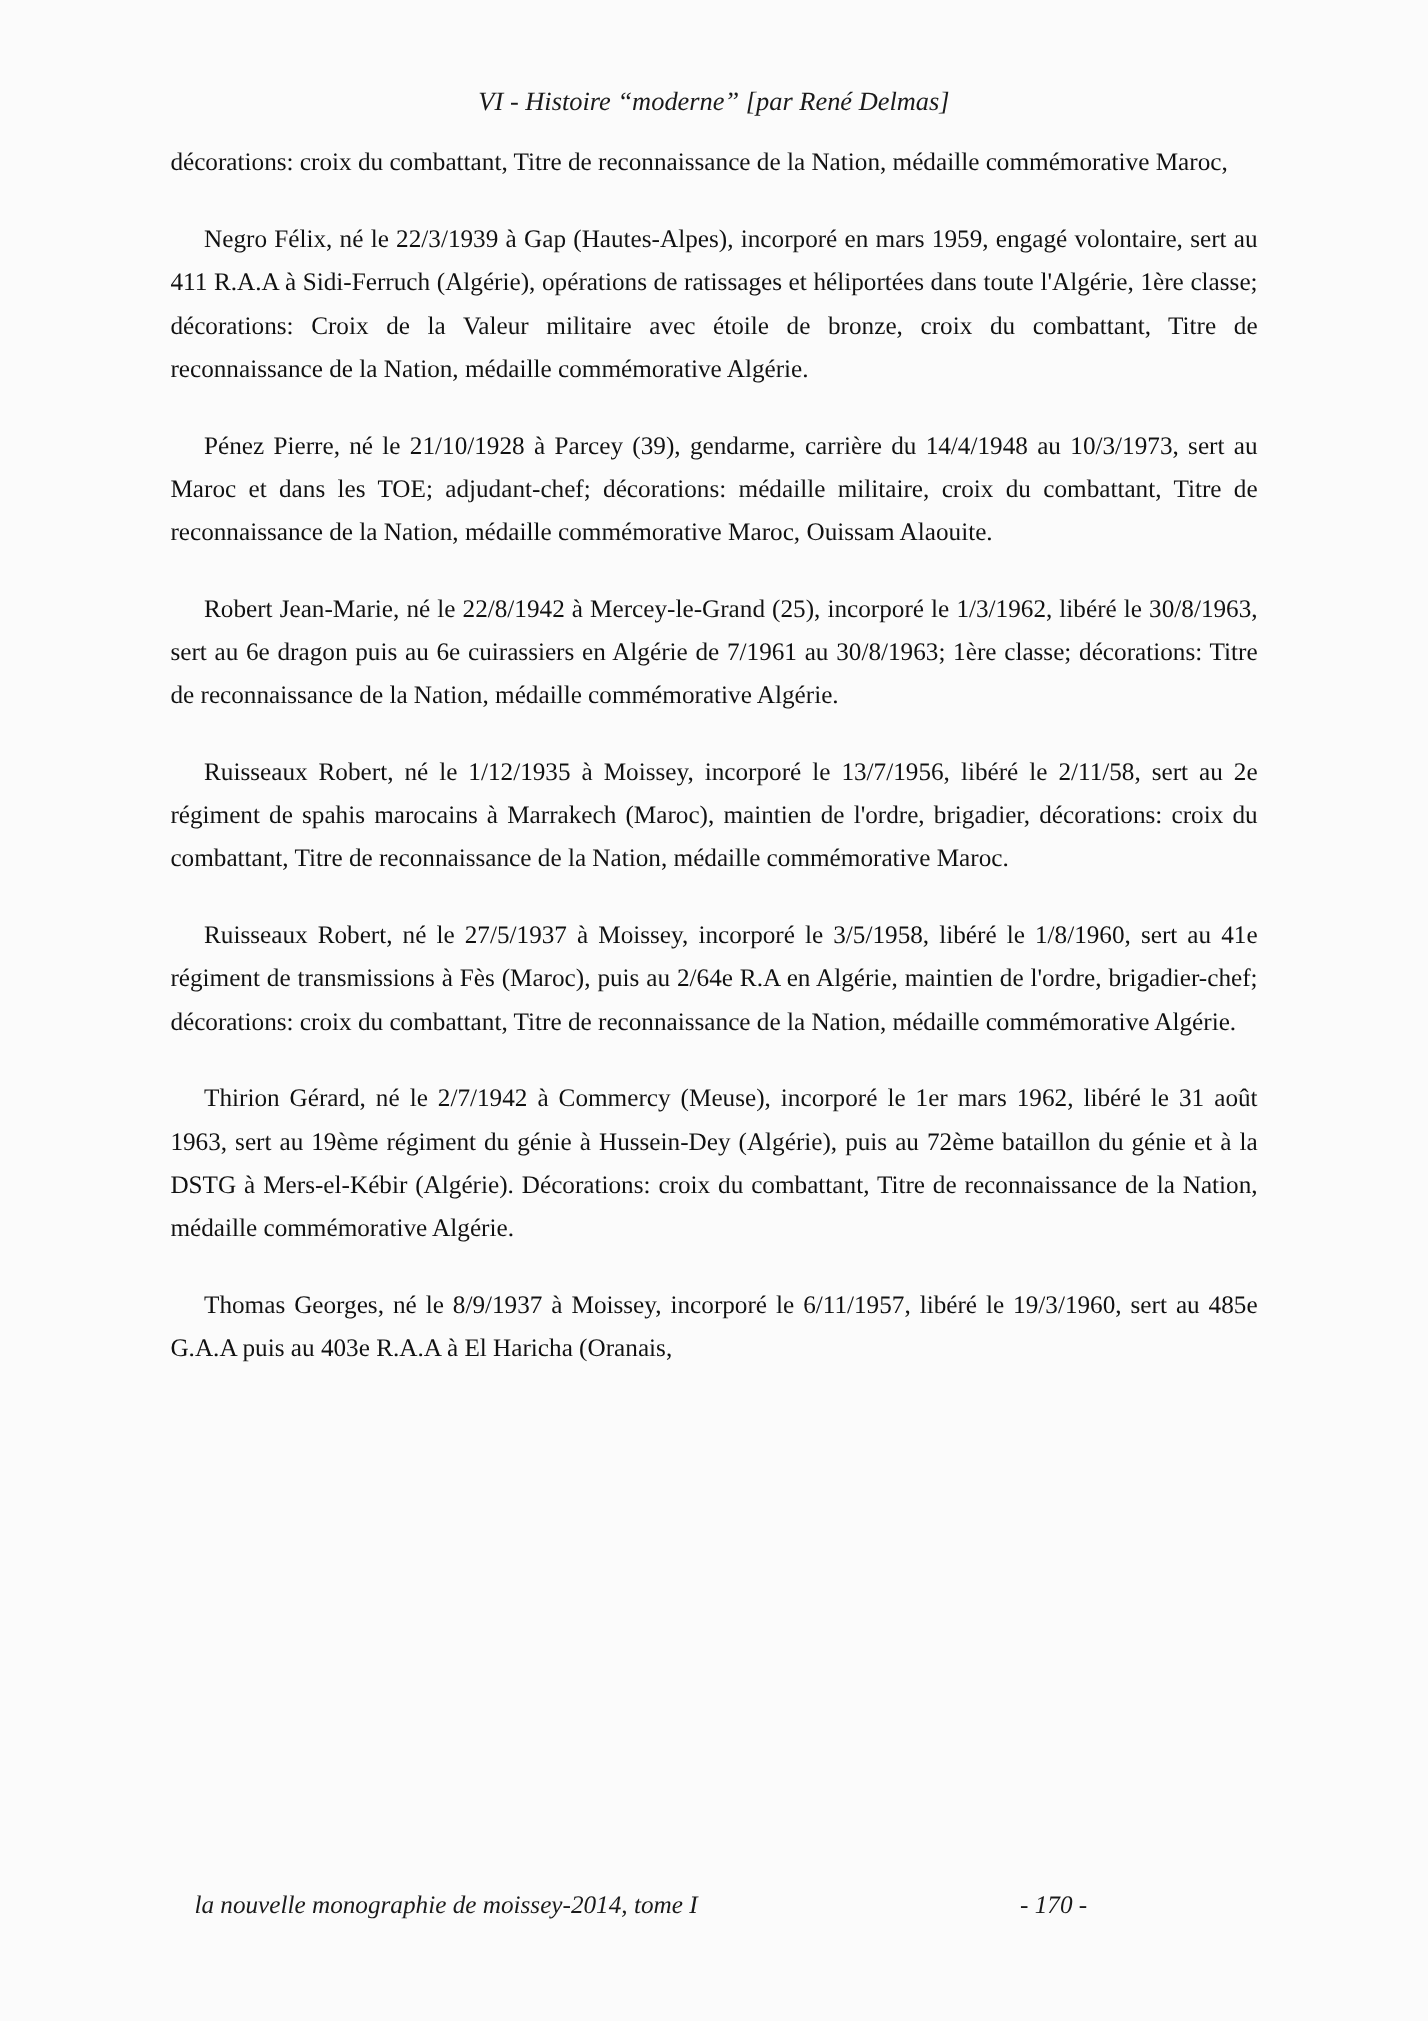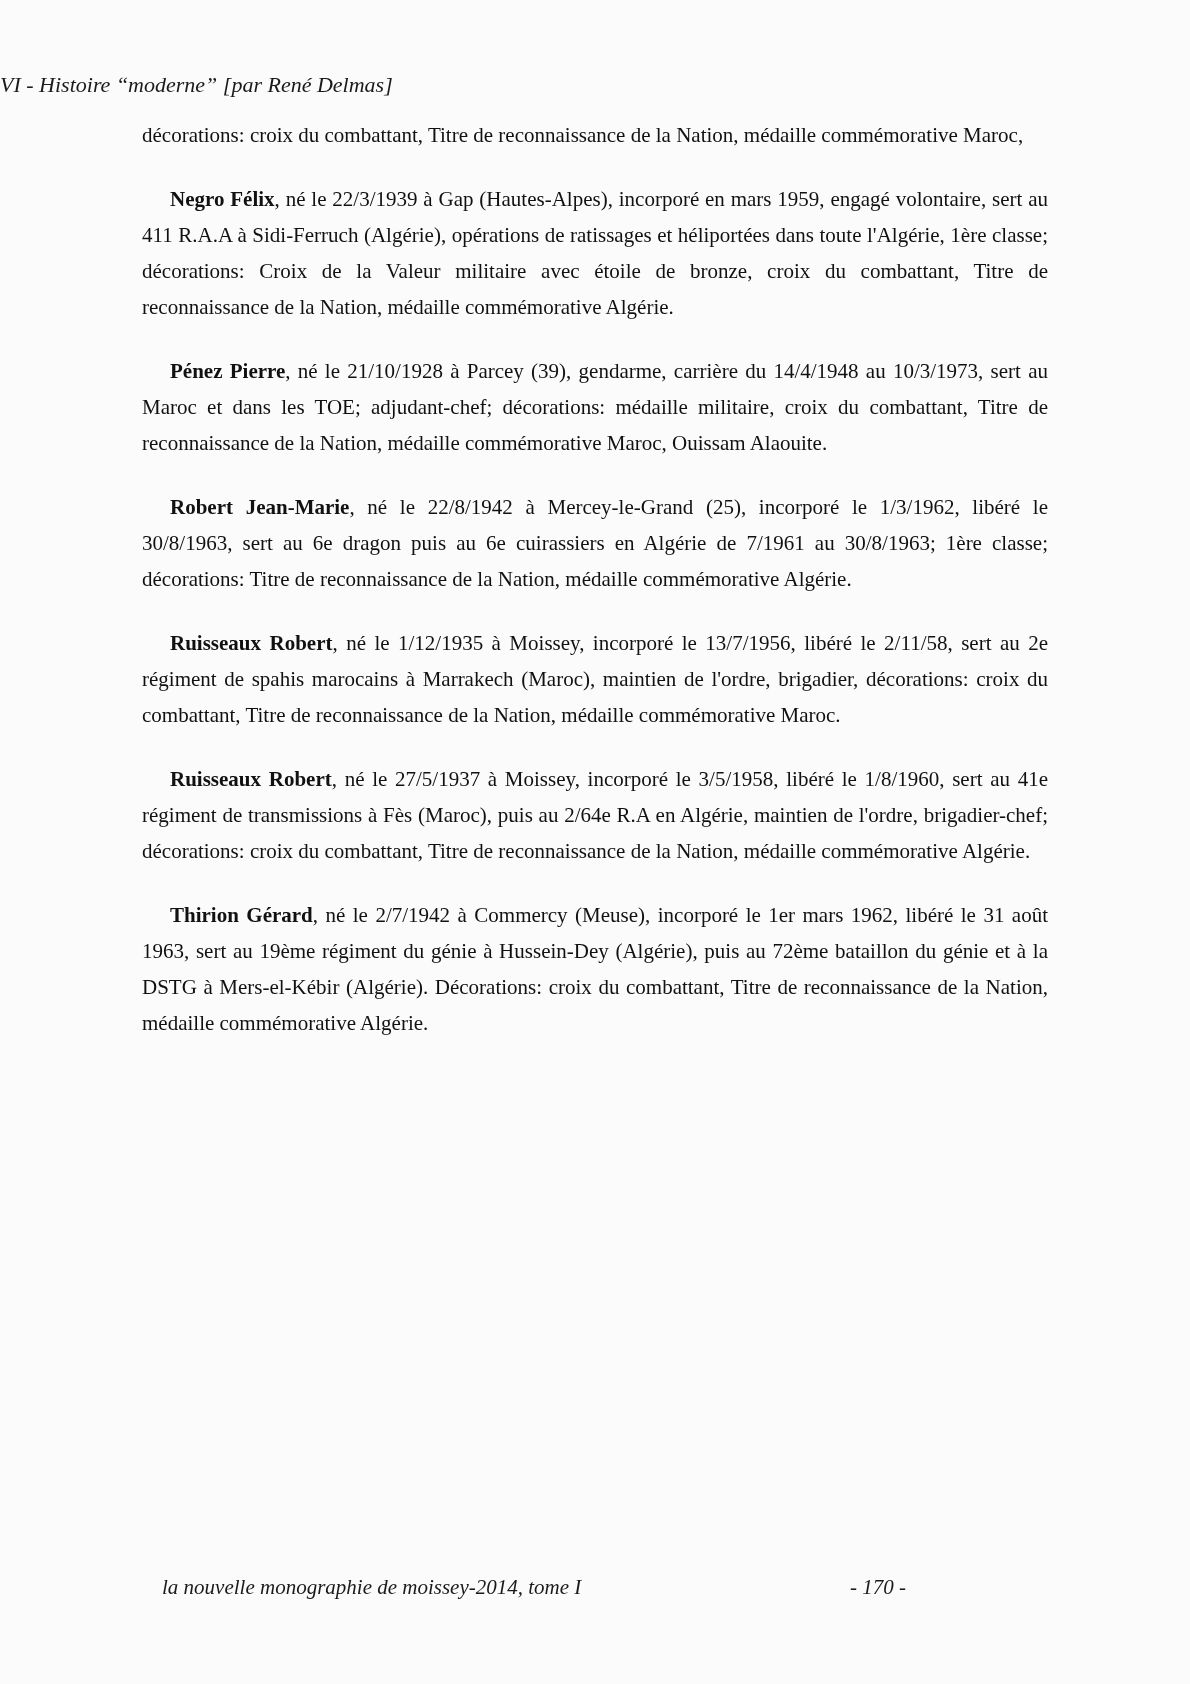--- a/index.html
+++ b/index.html
@@ -13,21 +13,21 @@
       position: relative;
       overflow: hidden;
       font-family: "Liberation Serif", "DejaVu Serif", serif;
       color: #111;
     }
     .page-header {
       position: absolute;
       top: 68px;
       left: 0;
       width: 1190px;
-      text-align: left;
+      text-align: center;
       font-style: italic;
       font-size: 22px;
       line-height: 34px;
       color: #1a1a1a;
     }
     .content {
       position: absolute;
       top: 117px;
       left: 142px;
       width: 906px;
@@ -35,21 +35,21 @@
       line-height: 36px;
       text-align: justify;
     }
     .para {
       margin: 0 0 28px 0;
     }
     .para.indent {
       text-indent: 28px;
     }
     .para .name {
-      font-weight: bold;
+      font-weight: normal;
     }
     .page-footer {
       position: absolute;
       top: 1572px;
       left: 146px;
       width: 900px;
       font-style: italic;
       font-size: 21px;
       line-height: 30px;
       color: #1a1a1a;
@@ -82,18 +82,19 @@
   <p class="para indent"><span class="name">Pénez Pierre</span><span>, né le 21/10/1928 à Parcey (39), gendarme, carrière du 14/4/1948 au 10/3/1973, sert au Maroc et dans les TOE; adjudant-chef; décorations: médaille militaire, croix du combattant, Titre de reconnaissance de la Nation, médaille commémorative Maroc, Ouissam Alaouite.</span></p>
 
   <p class="para indent"><span class="name">Robert Jean-Marie</span><span>, né le 22/8/1942 à Mercey-le-Grand (25), incorporé le 1/3/1962, libéré le 30/8/1963, sert au 6e dragon puis au 6e cuirassiers en Algérie de 7/1961 au 30/8/1963; 1ère classe; décorations: Titre de reconnaissance de la Nation, médaille commémorative Algérie.</span></p>
 
   <p class="para indent"><span class="name">Ruisseaux Robert</span><span>, né le 1/12/1935 à Moissey, incorporé le 13/7/1956, libéré le 2/11/58, sert au 2e régiment de spahis marocains à Marrakech (Maroc), maintien de l'ordre, brigadier, décorations: croix du combattant, Titre de reconnaissance de la Nation, médaille commémorative Maroc.</span></p>
 
   <p class="para indent"><span class="name">Ruisseaux Robert</span><span>, né le 27/5/1937 à Moissey, incorporé le 3/5/1958, libéré le 1/8/1960, sert au 41e régiment de transmissions à Fès (Maroc), puis au 2/64e R.A en Algérie, maintien de l'ordre, brigadier-chef; décorations: croix du combattant, Titre de reconnaissance de la Nation, médaille commémorative Algérie.</span></p>
 
   <p class="para indent"><span class="name">Thirion Gérard</span><span>, né le 2/7/1942 à Commercy (Meuse), incorporé le 1er mars 1962, libéré le 31 août 1963, sert au 19ème régiment du génie à Hussein-Dey (Algérie), puis au 72ème bataillon du génie et à la DSTG à Mers-el-Kébir (Algérie). Décorations: croix du combattant, Titre de reconnaissance de la Nation, médaille commémorative Algérie.</span></p>
 
+  <p class="para indent"><span class="name">Thomas Georges</span><span>, né le 8/9/1937 à Moissey, incorporé le 6/11/1957, libéré le 19/3/1960, sert au 485e G.A.A puis au 403e R.A.A à El Haricha (Oranais,</span></p>
 </div>
 
 <div class="page-footer">
   <span class="footer-title">la nouvelle monographie de moissey-2014, tome I</span>
   <span class="footer-page">- 170 -</span>
 </div>
 
 </body></html>

